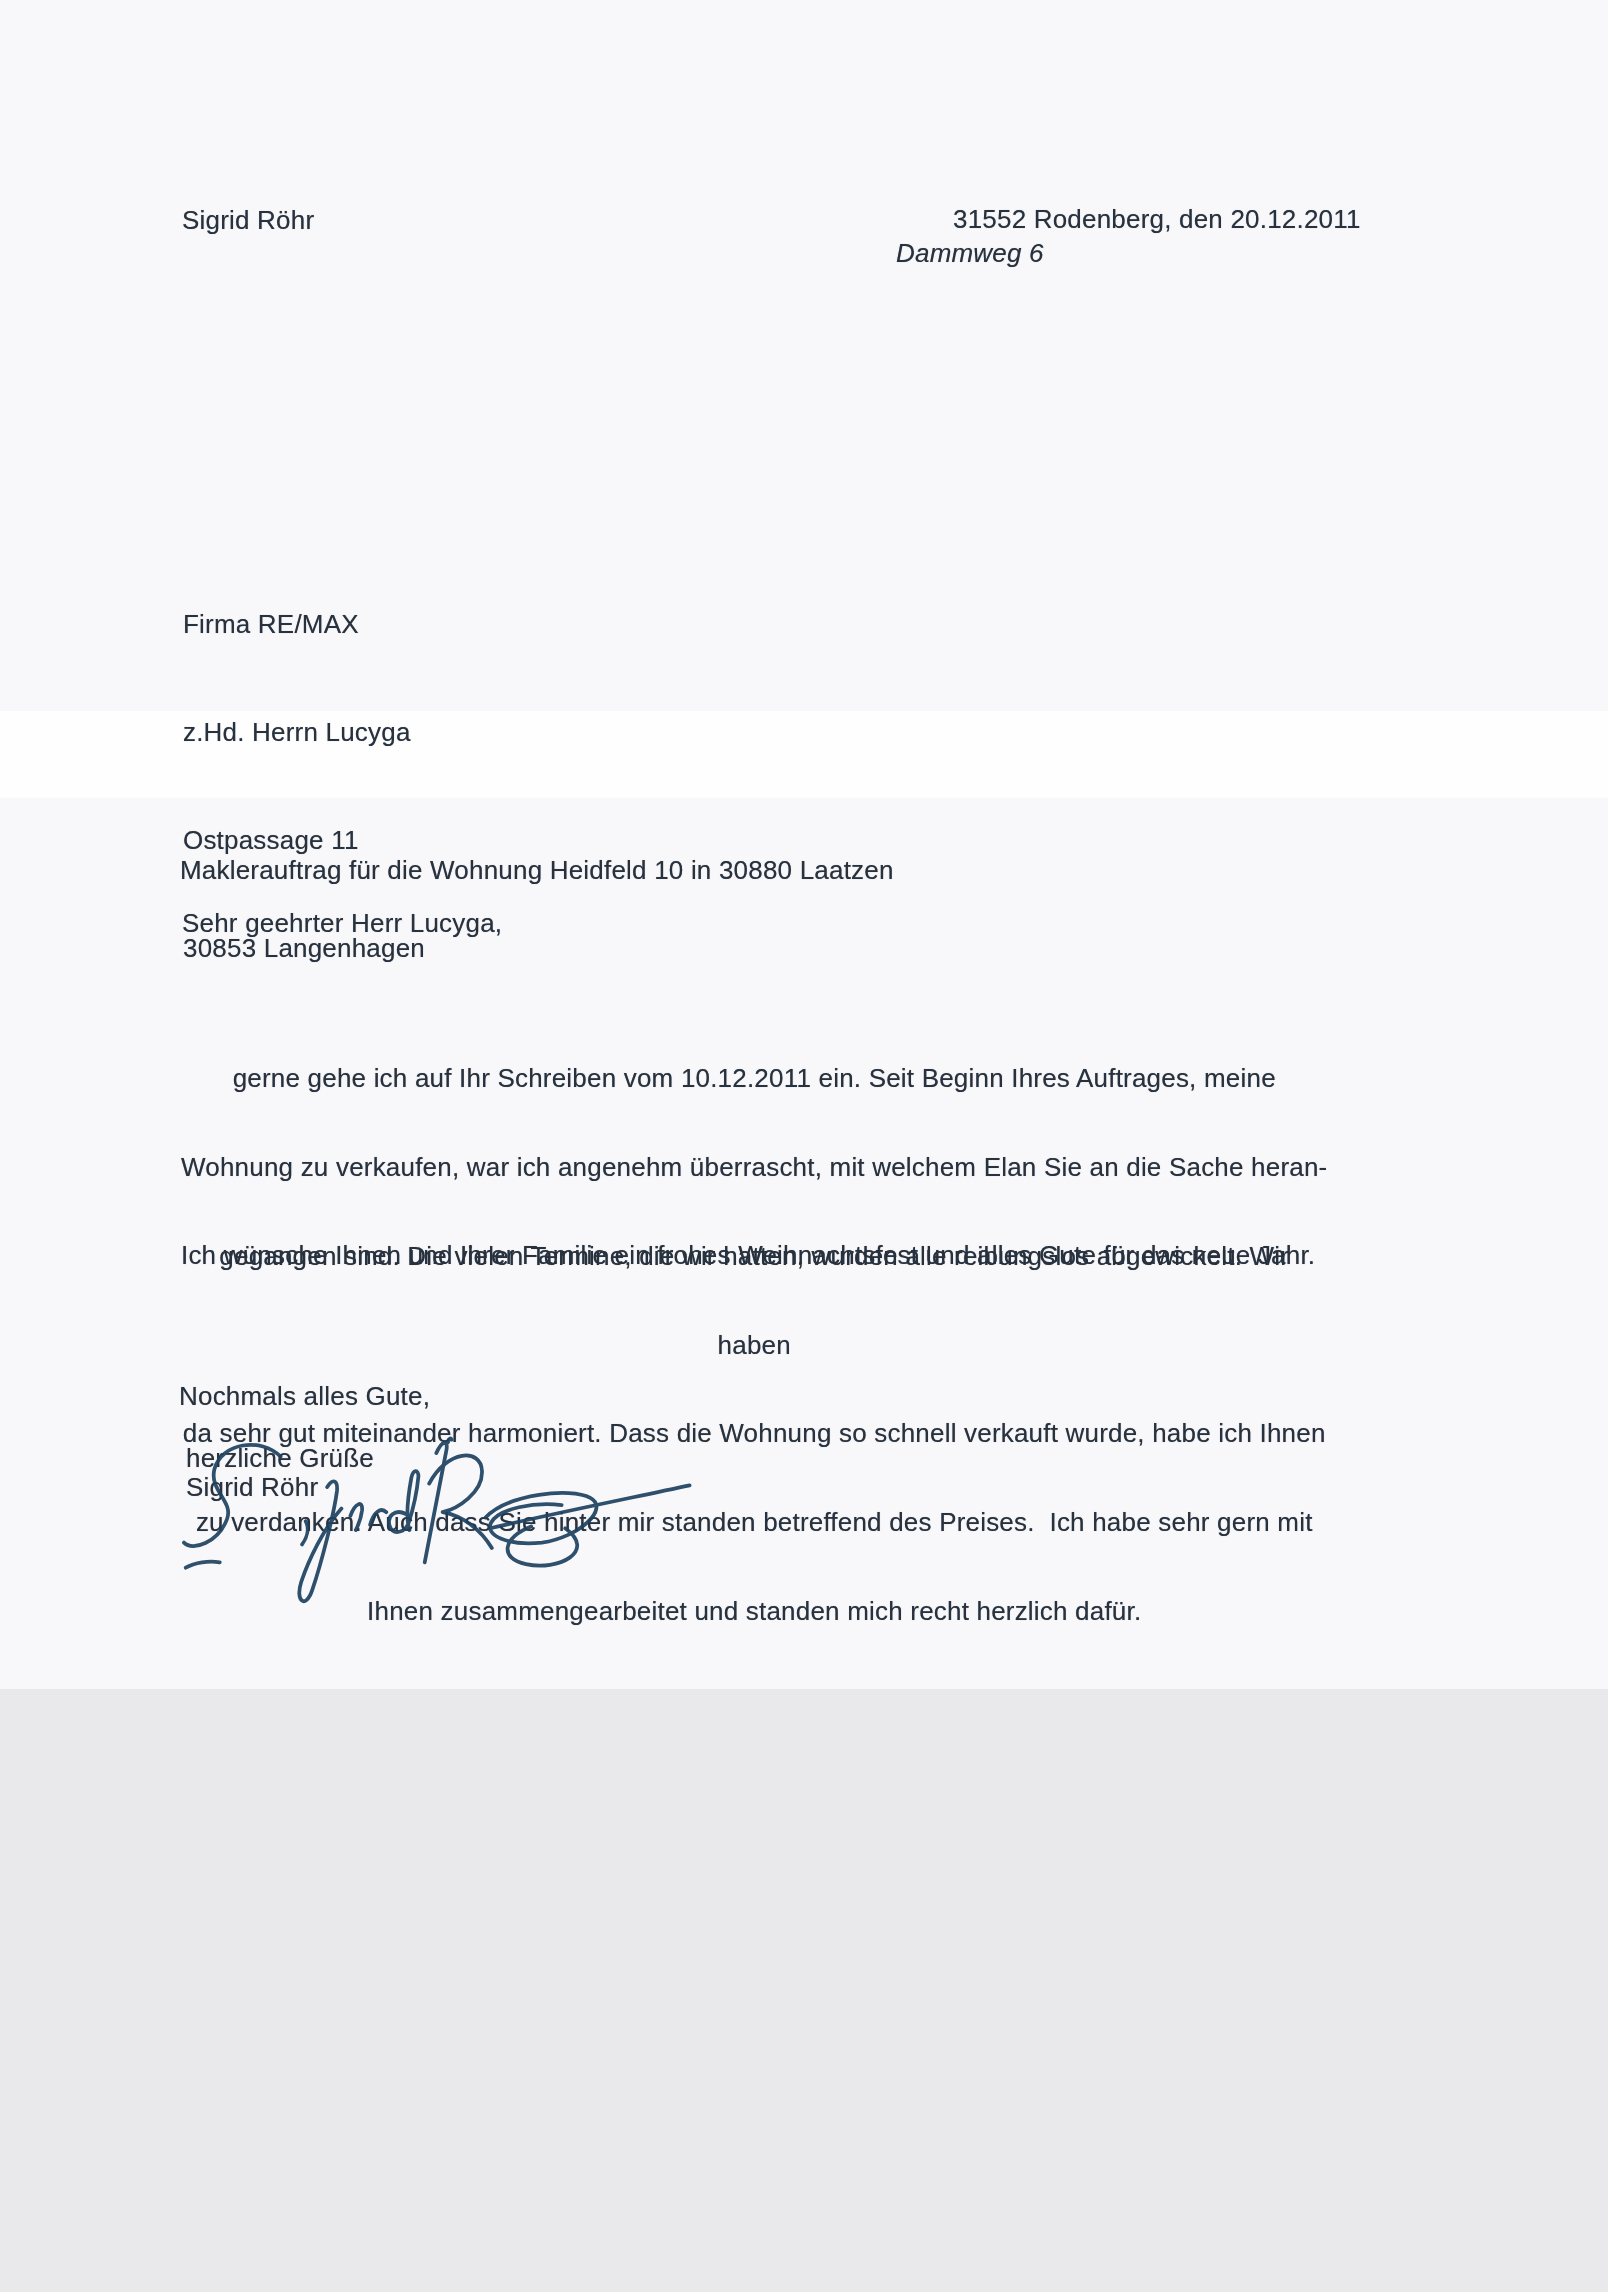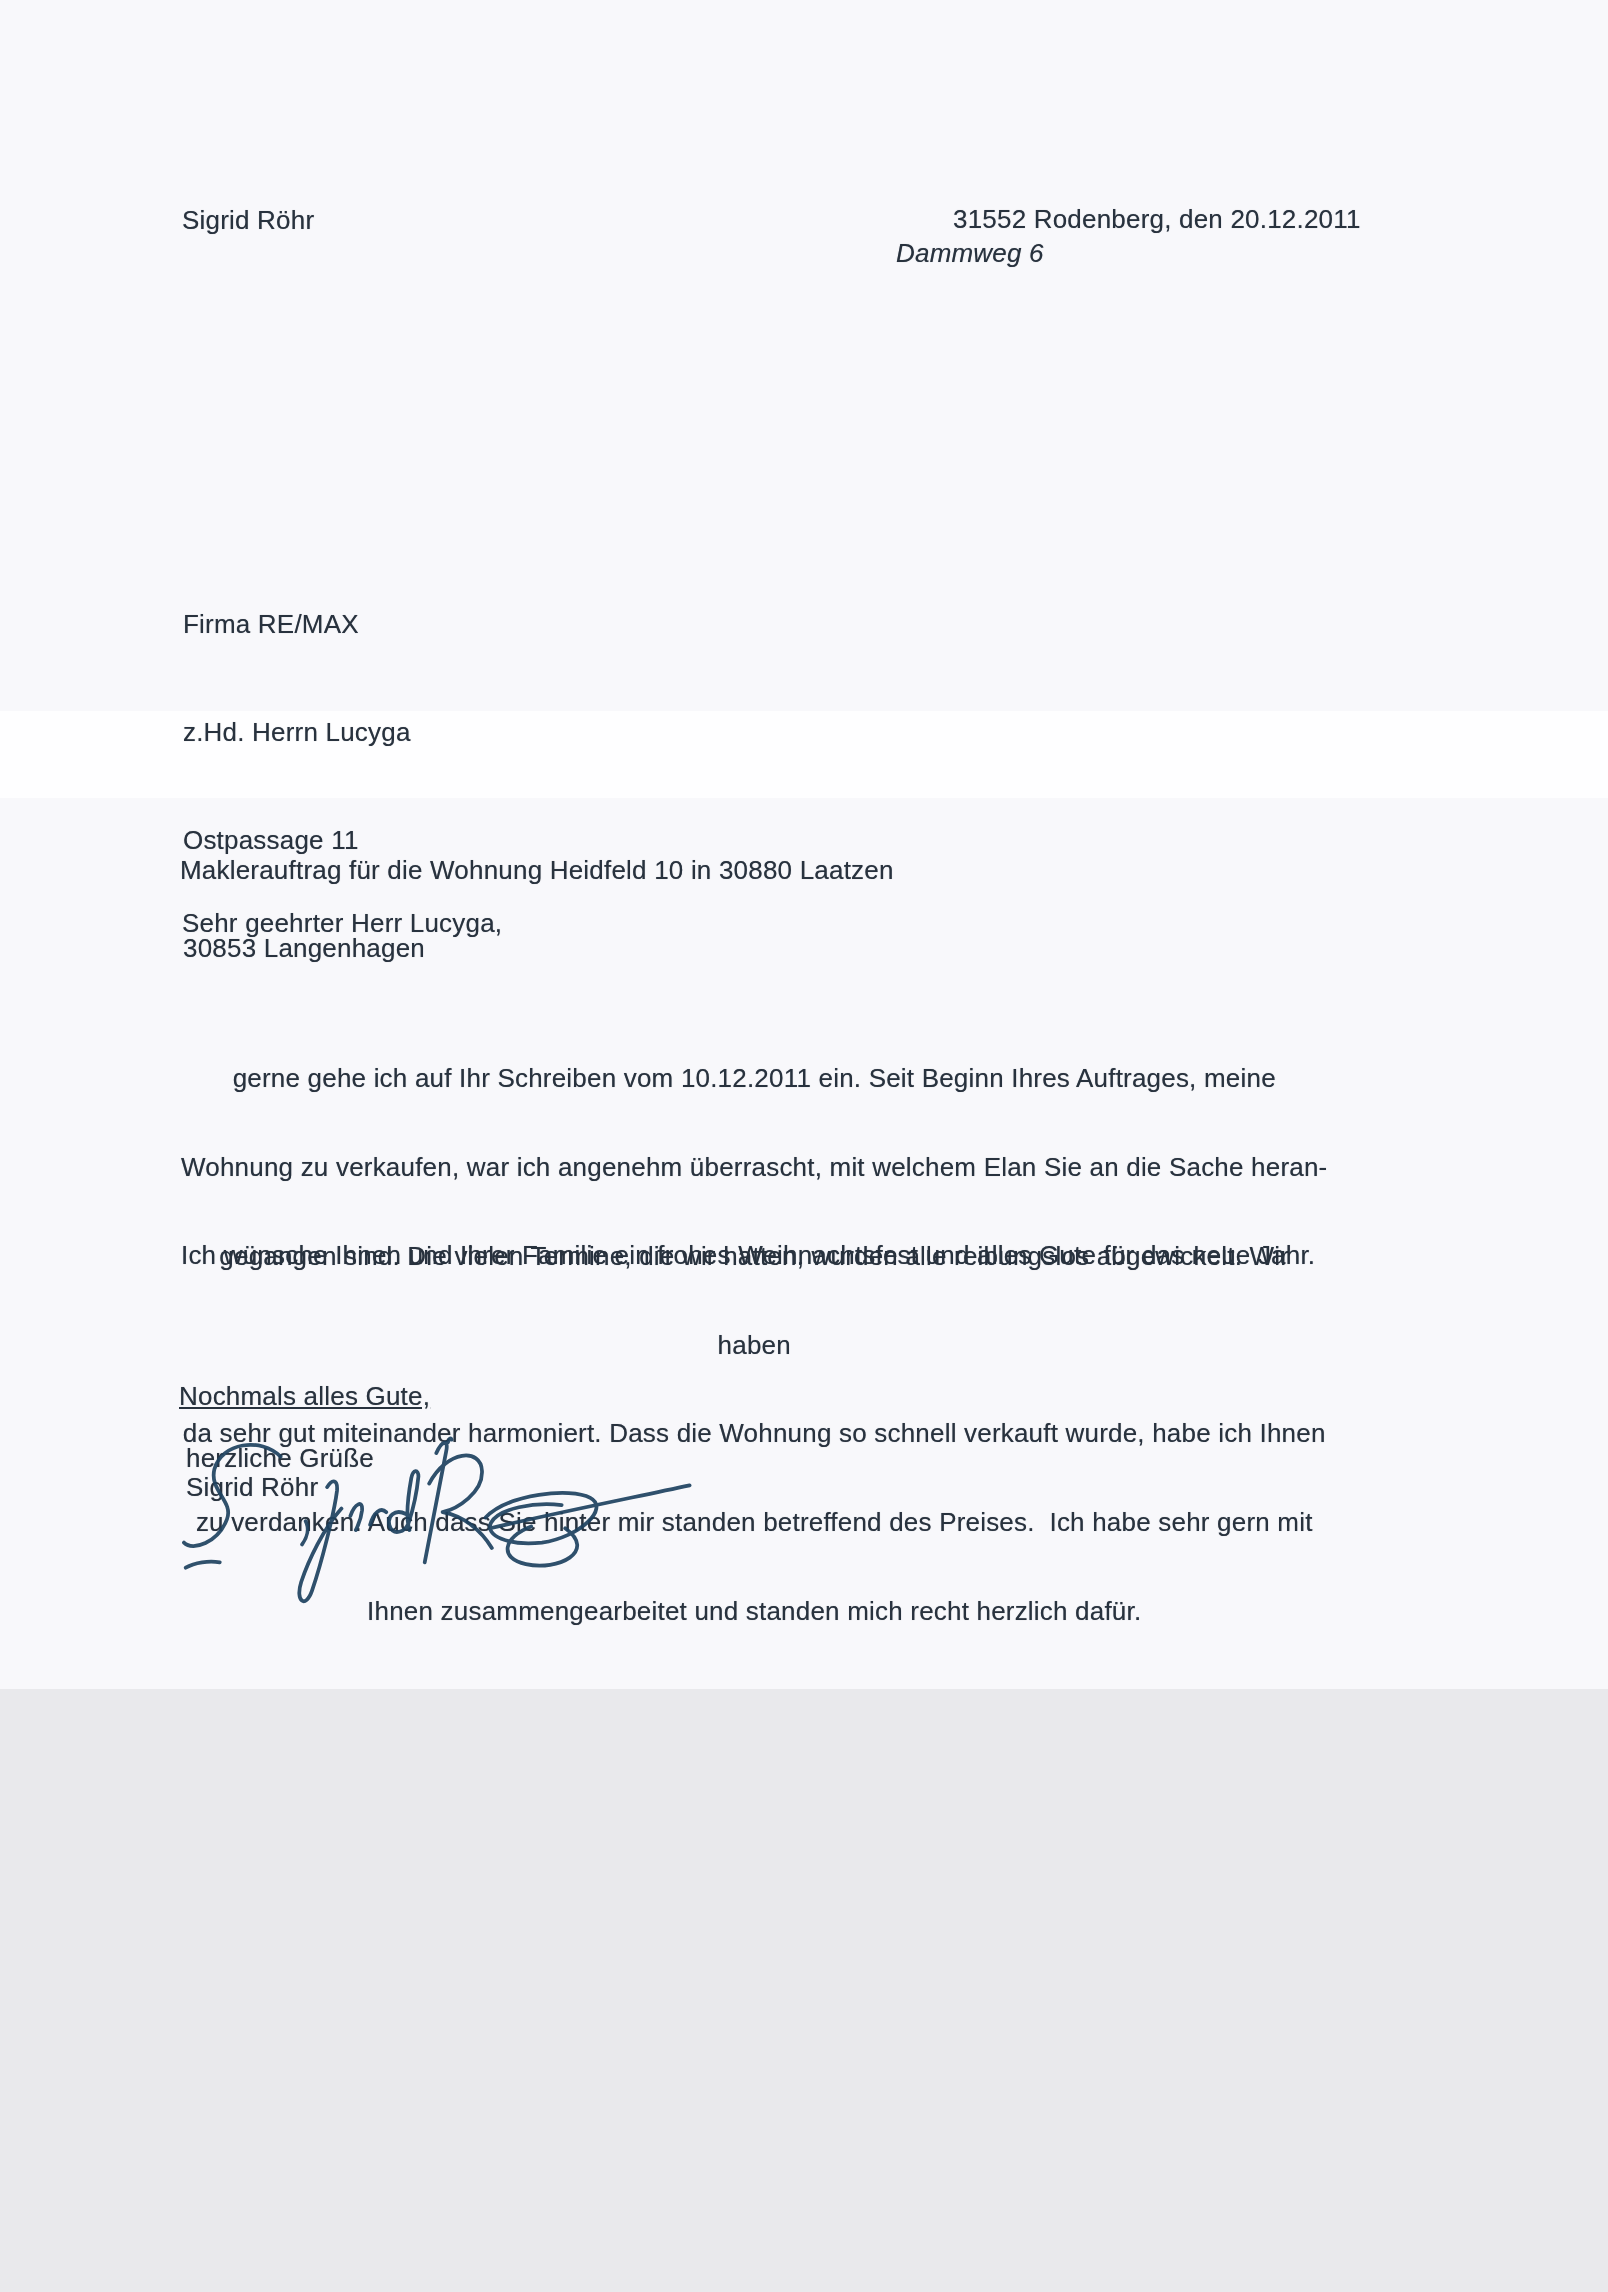--- a/index.html
+++ b/index.html
@@ -36,21 +36,21 @@
     text-shadow: 0 0 0.7px rgba(40, 50, 62, 0.55);
   }
   .sender        { left: 182px;  top: 206px; }
   .date-1        { left: 906px; top: 205px; margin-left: 47px; }
   .date-2        { left: 896px; top: 239px; font-style: italic; }
   .recipient     { left: 183px;  top: 534px; line-height: 36px; }
   .subject       { left: 180px;  top: 856px; }
   .salutation    { left: 182px;  top: 909px; }
   .para-1        { left: 181px;  top: 1005px; text-align: center; }
   .para-2        { left: 181px;  top: 1241px; }
-  .closing-1     { left: 179px;  top: 1382px; text-decoration: underline; }
+  .closing-1     { left: 179px;  top: 1382px; }
   .closing-2     { left: 186px;  top: 1444px; }
   .closing-3     { left: 186px;  top: 1473px; }
   .signature-wrap {
     position: absolute;
     left: 175px;
     top: 1428px;
     width: 537px;
     height: 197px;
   }
   .signature-wrap svg { display: block; width: 100%; height: 100%; }

